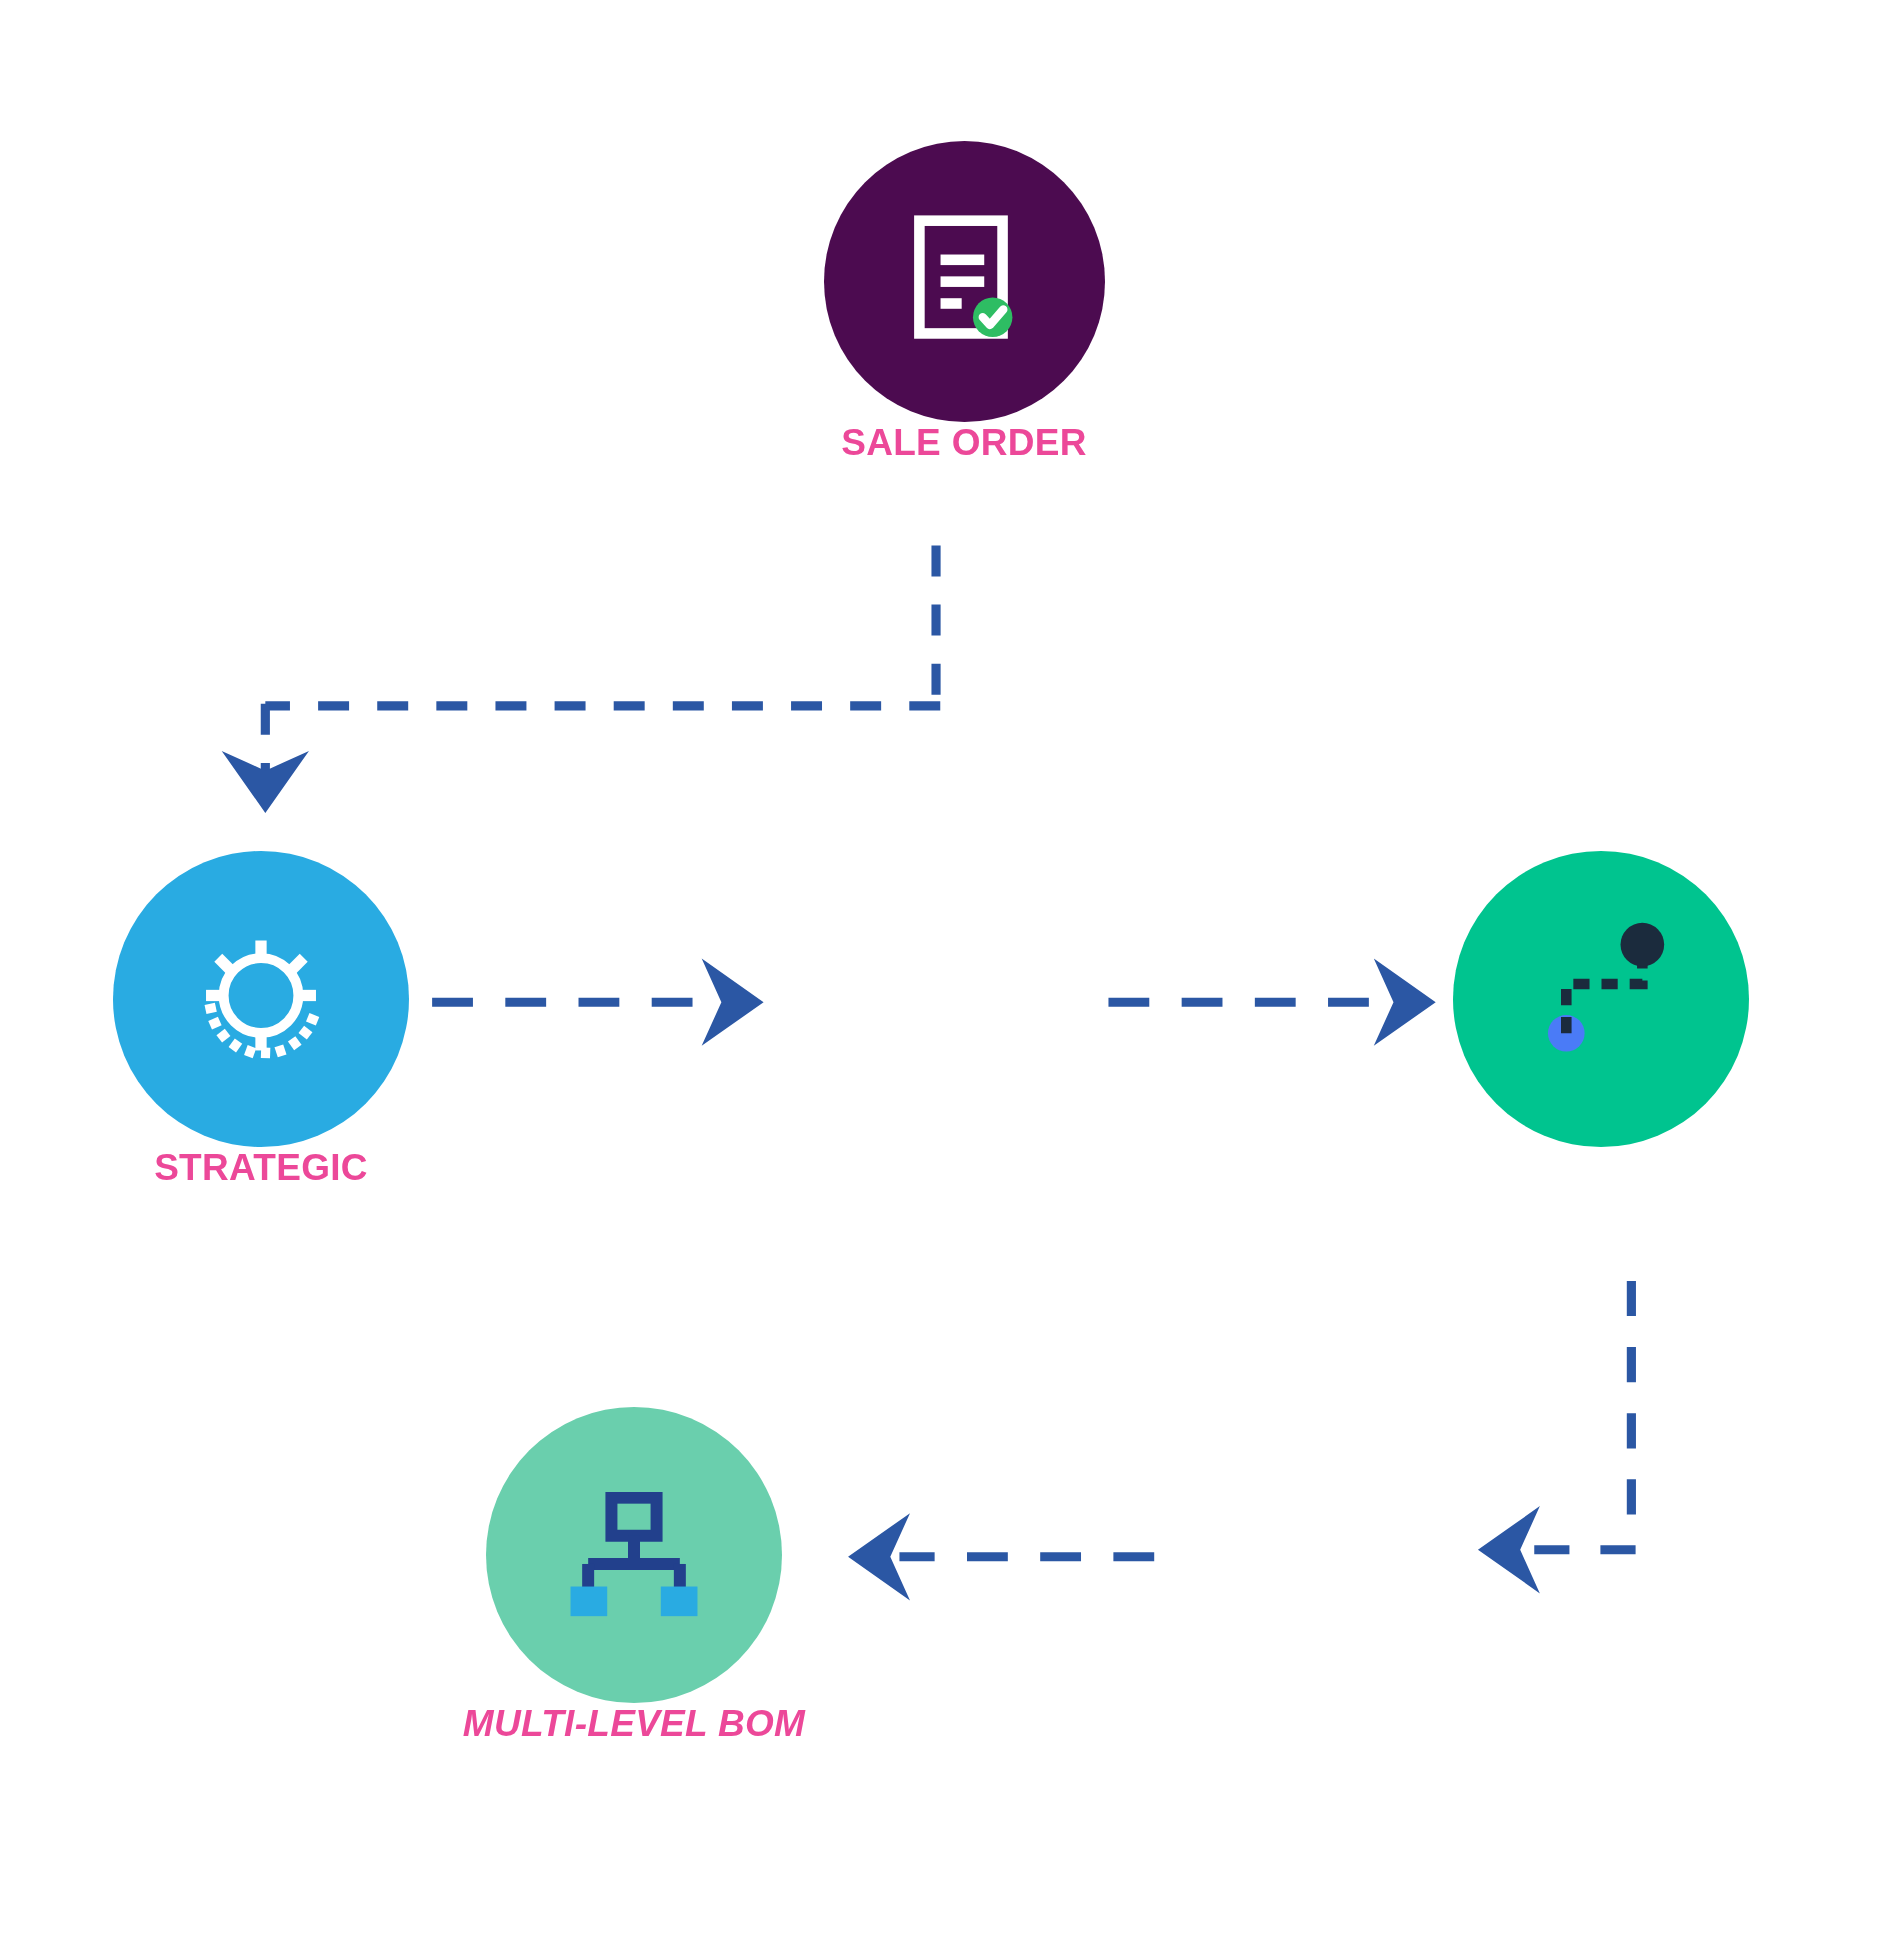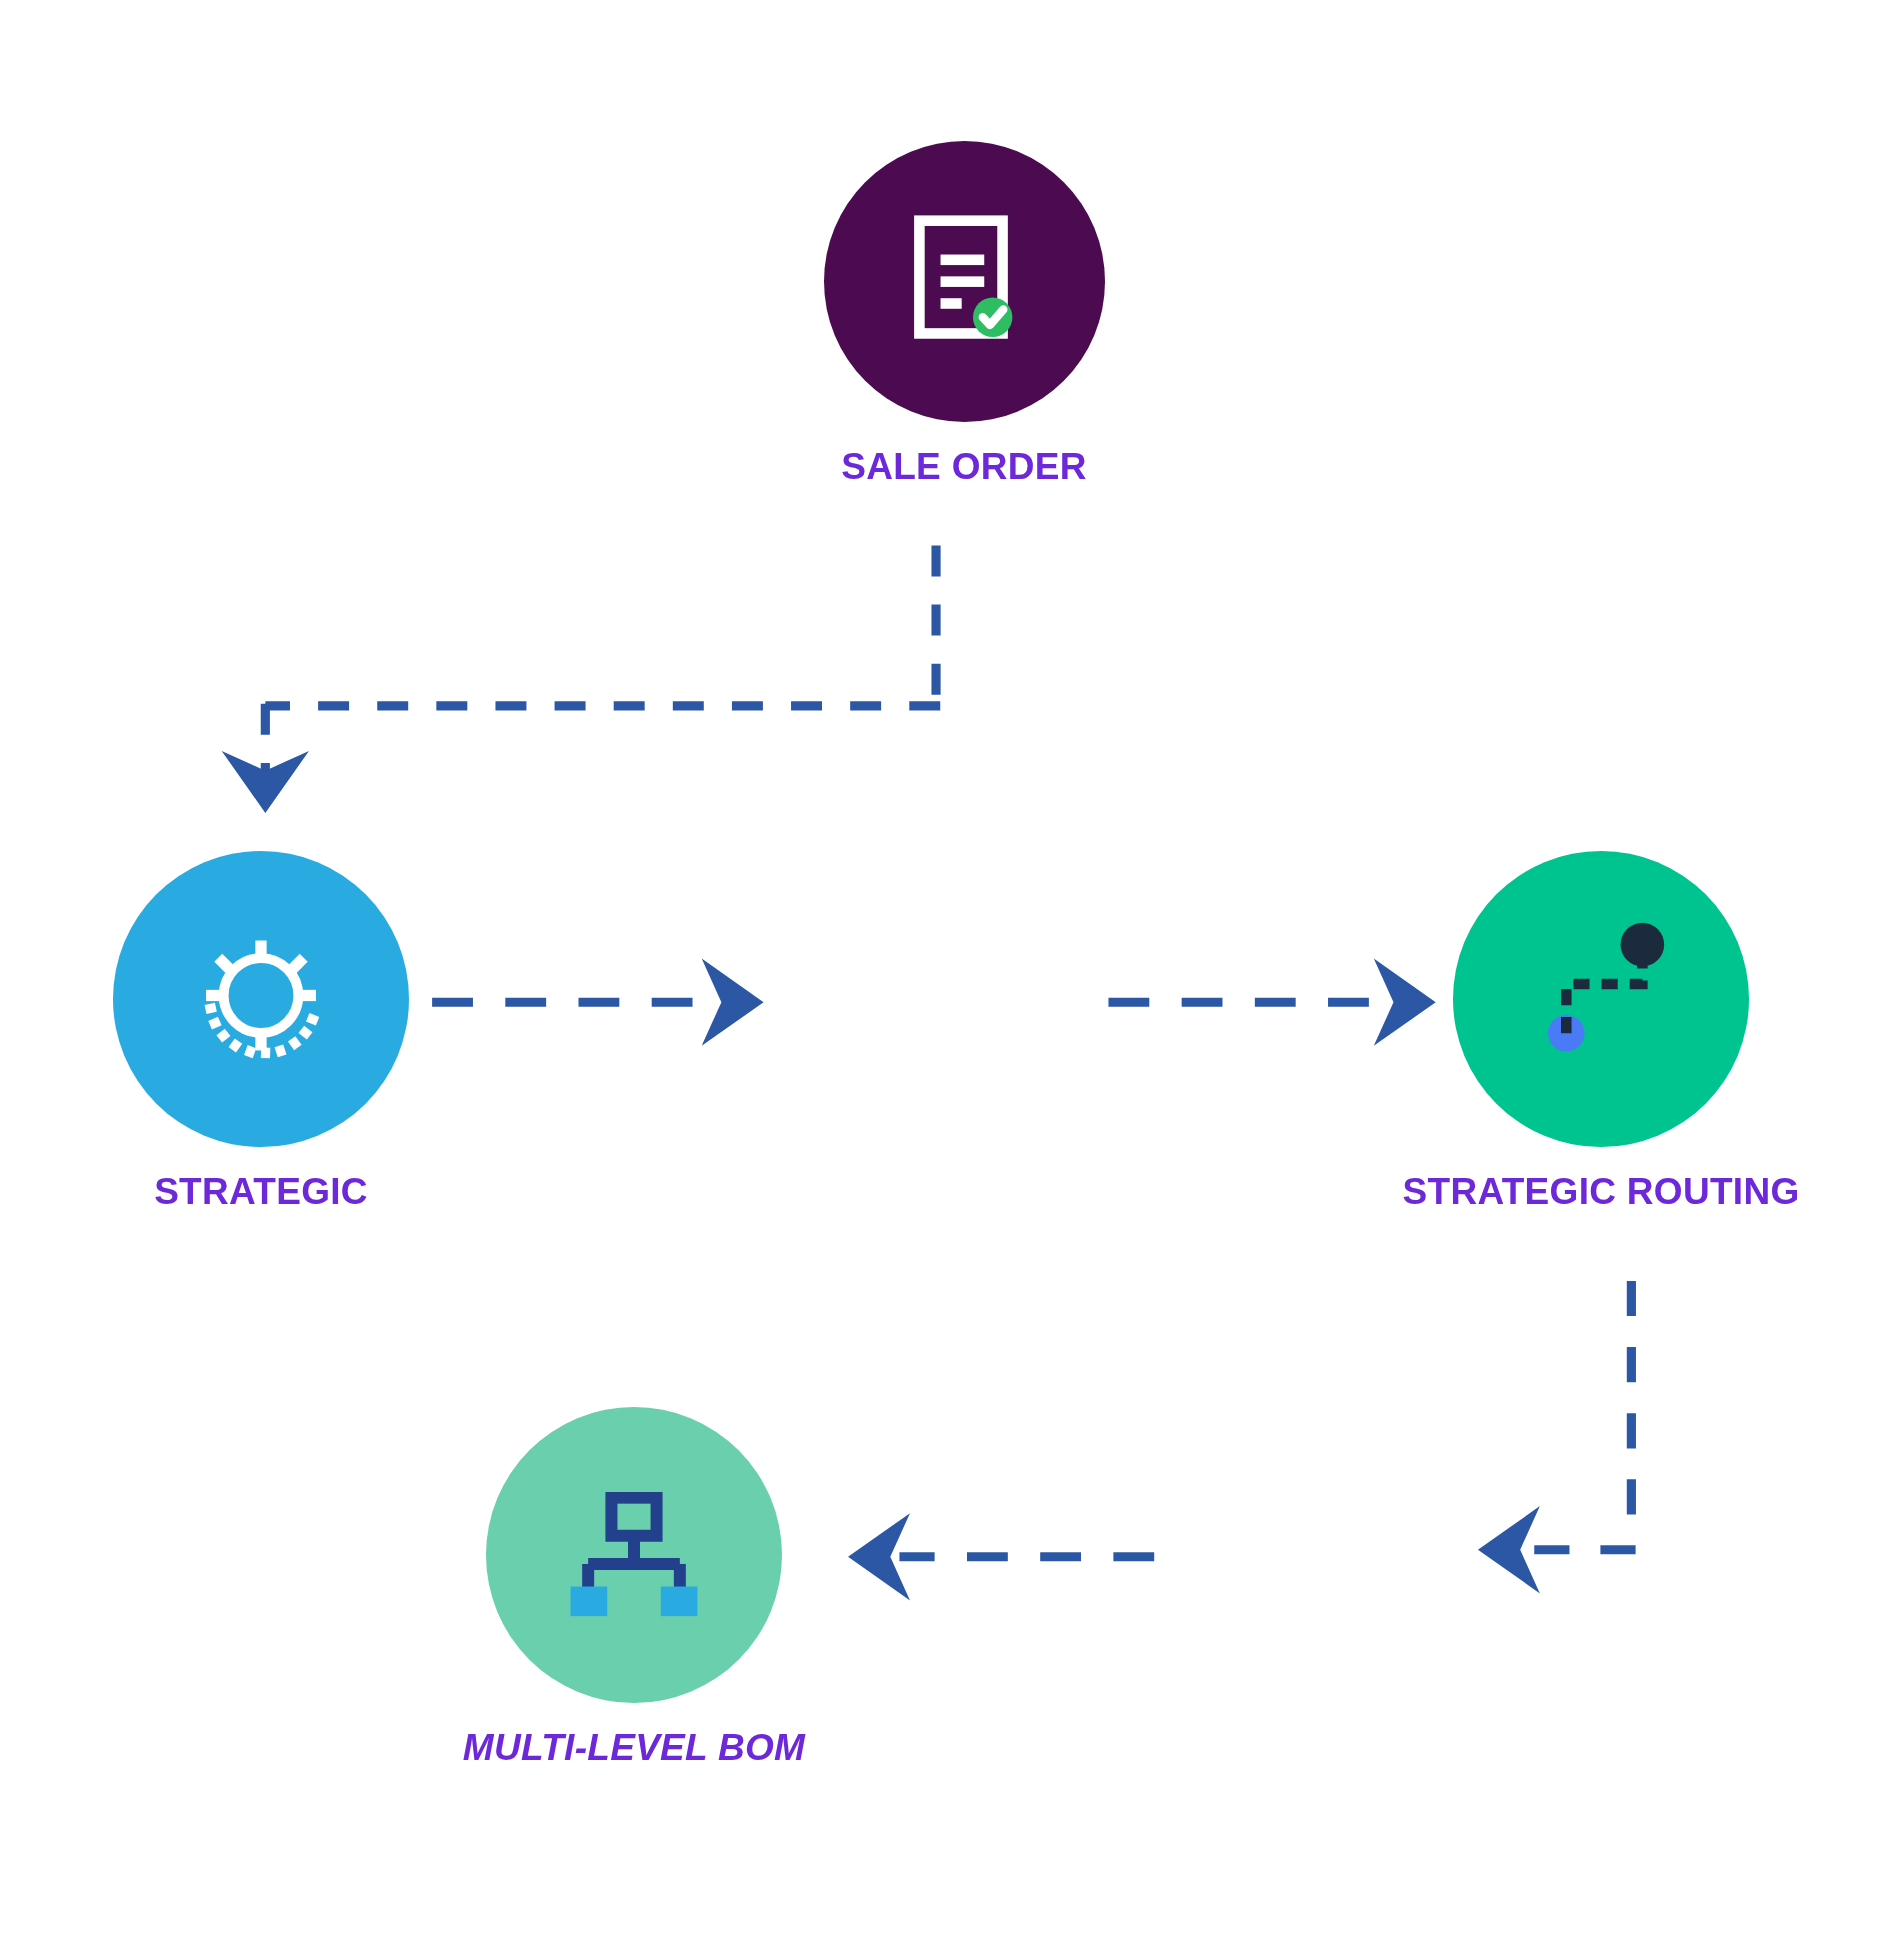--- a/index.html
+++ b/index.html
@@ -32,26 +32,25 @@
     align-items: center;
   }
   .node-circle {
     border-radius: 50%;
     display: flex;
     align-items: center;
     justify-content: center;
     position: relative;
   }
   .node-label {
-    margin-top: 24px;
     font-family: "Liberation Sans", sans-serif;
     font-weight: bold;
     font-size: 37px;
     letter-spacing: 0.3px;
-    color: #6d28d9;
+    color: #ec4899;
     white-space: nowrap;
     text-align: center;
   }
   
   #node-sale-order      { left: 816px; top: 141px;  width: 296px; }
   #node-operations      { left: 113px;  top: 851px; width: 296px; }
   #node-workstation     { left: 781px; top: 851px; width: 296px; }
   #node-strategic-routing{ left: 1453px; top: 851px; width: 296px; }
   #node-mfg-order       { left: 1165px; top: 1400px; width: 296px; }
   #node-multilevel-bom  { left: 486px;  top: 1407px; width: 296px; font-style: italic; }
@@ -169,21 +168,20 @@
     <div class="node-circle c-strategic-routing">
       <svg width="169" height="169" viewBox="0 0 240 240">
 
         <circle cx="70" cy="168" r="26" fill="#4A7BF7"></circle>
 
         <path d="M 70,168 L 70,98 L 178,98 L 178,42" fill="none" stroke="#1B2B3D" stroke-width="15" stroke-dasharray="23 17" stroke-linecap="butt"></path>
 
         <circle cx="178" cy="42" r="31" fill="#1B2B3D"></circle>
       </svg>
     </div>
-    <div class="node-label">STRATEGIC ROUTING</div>
   </div>
 
 
   <div class="node" id="node-multilevel-bom">
     <div class="node-circle c-multilevel-bom">
       <svg width="134" height="127" viewBox="0 0 190 180">
 
         <rect x="63" y="8" width="64" height="54" fill="none" stroke="#22408C" stroke-width="17"></rect>
 
         <path d="M 95,62 L 95,102" stroke="#22408C" stroke-width="17" fill="none"></path>

